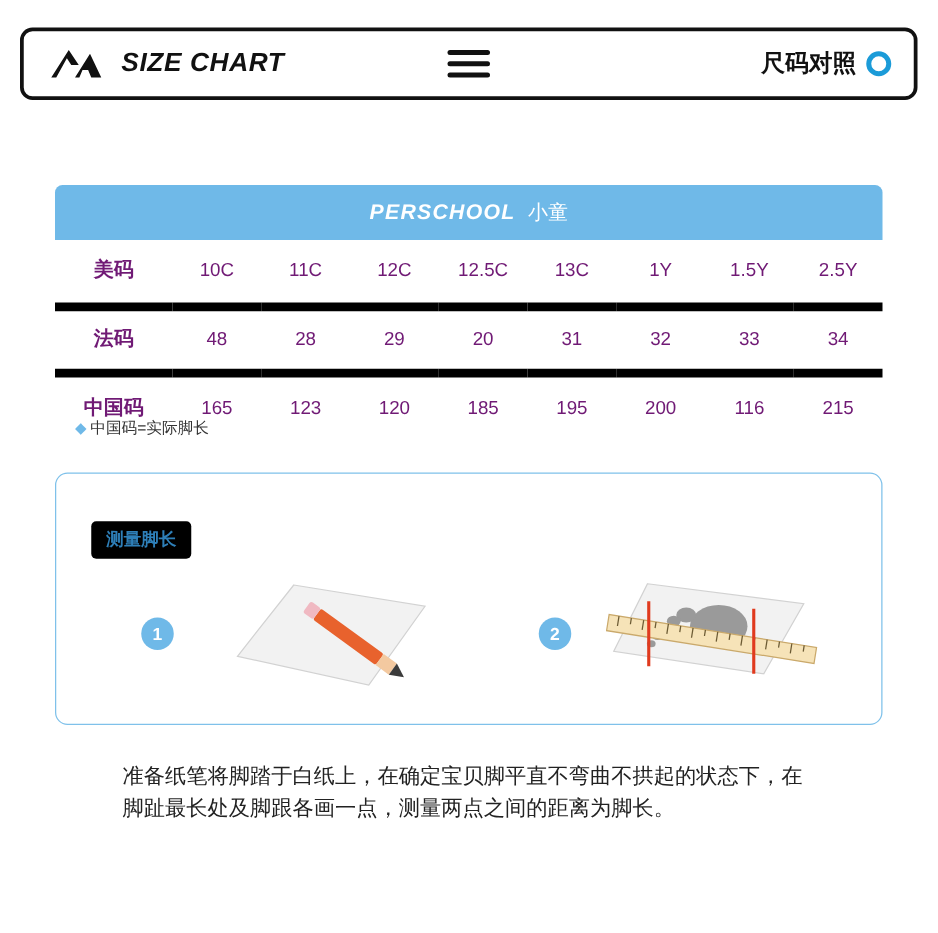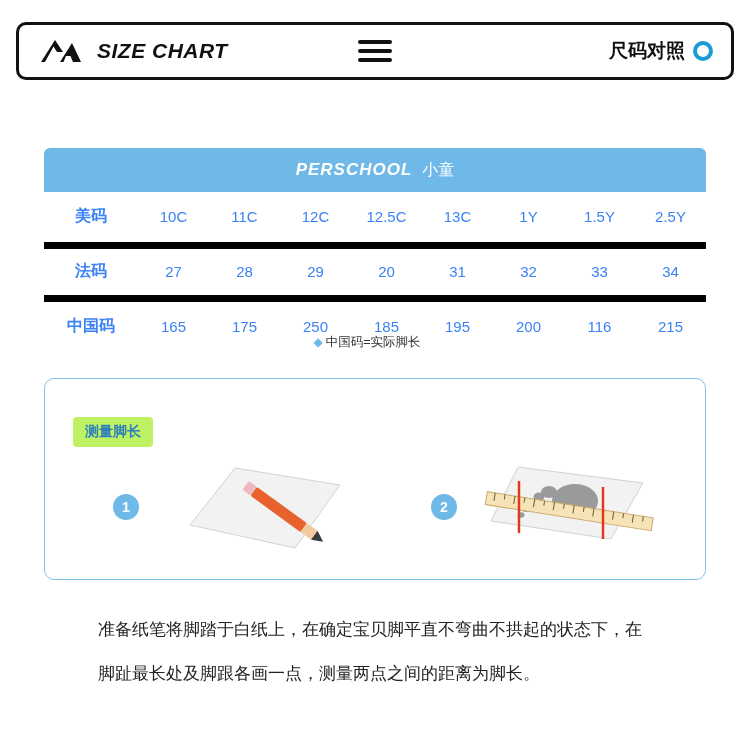--- a/index.html
+++ b/index.html
@@ -124,34 +124,34 @@
   }
   table.size-table tr {
     height: 53px;
   }
   table.size-table tr + tr td {
     border-top: 7px solid #000000;
   }
   table.size-table td {
     text-align: center;
     font-size: 15px;
-    color: #3b82f6;
+    color: #701a75;
   }
   table.size-table td.rowhead {
     font-weight: bold;
     font-size: 16px;
     width: 92px;
   }
 
   .note {
     position: absolute;
-    left: 36px;
+    left: 60px;
     top: 334px;
     width: 662px;
-    text-align: center;
+    text-align: left;
     font-size: 12.5px;
     color: #333333;
   }
   .note .dot {
     color: #6fb9e8;
     font-size: 12px;
     margin-right: 3px;
   }
 
   
@@ -163,21 +163,21 @@
     height: 202px;
     border: 1px solid #7fc1ea;
     border-radius: 10px;
     box-sizing: border-box;
     background: #ffffff;
   }
   .measure-tag {
     position: absolute;
     left: 28px;
     top: 38px;
-    background: #bef264;
+    background: #000000;
     color: #2e7fb8;
     font-size: 14px;
     padding: 6px 12px;
     border-radius: 4px;
     font-weight: bold;
   }
   .step {
     position: absolute;
     width: 26px;
     height: 26px;
@@ -197,21 +197,21 @@
   .fig-1 { left: 140px; top: 84px; }
   .fig-2 { left: 438px; top: 82px; }
 
   
   .para {
     position: absolute;
     left: 98px;
     top: 608px;
     width: 560px;
     font-size: 17px;
-    line-height: 44px;
+    line-height: 26px;
     color: #222222;
     text-align: left;
   }
 </style>
 </head>
 <body>
 
 <div class="page">
 
   <div class="header">
@@ -248,34 +248,34 @@
           <td>11C</td>
           <td>12C</td>
           <td>12.5C</td>
           <td>13C</td>
           <td>1Y</td>
           <td>1.5Y</td>
           <td>2.5Y</td>
         </tr>
         <tr>
           <td class="rowhead">法码</td>
-          <td>27</td>
+          <td>48</td>
           <td>28</td>
           <td>29</td>
           <td>20</td>
           <td>31</td>
           <td>32</td>
           <td>33</td>
           <td>34</td>
         </tr>
         <tr>
           <td class="rowhead">中国码</td>
           <td>165</td>
-          <td>175</td>
-          <td>250</td>
+          <td>123</td>
+          <td>120</td>
           <td>185</td>
           <td>195</td>
           <td>200</td>
           <td>116</td>
           <td>215</td>
         </tr>
       </tbody>
     </table>
   </div>
 

